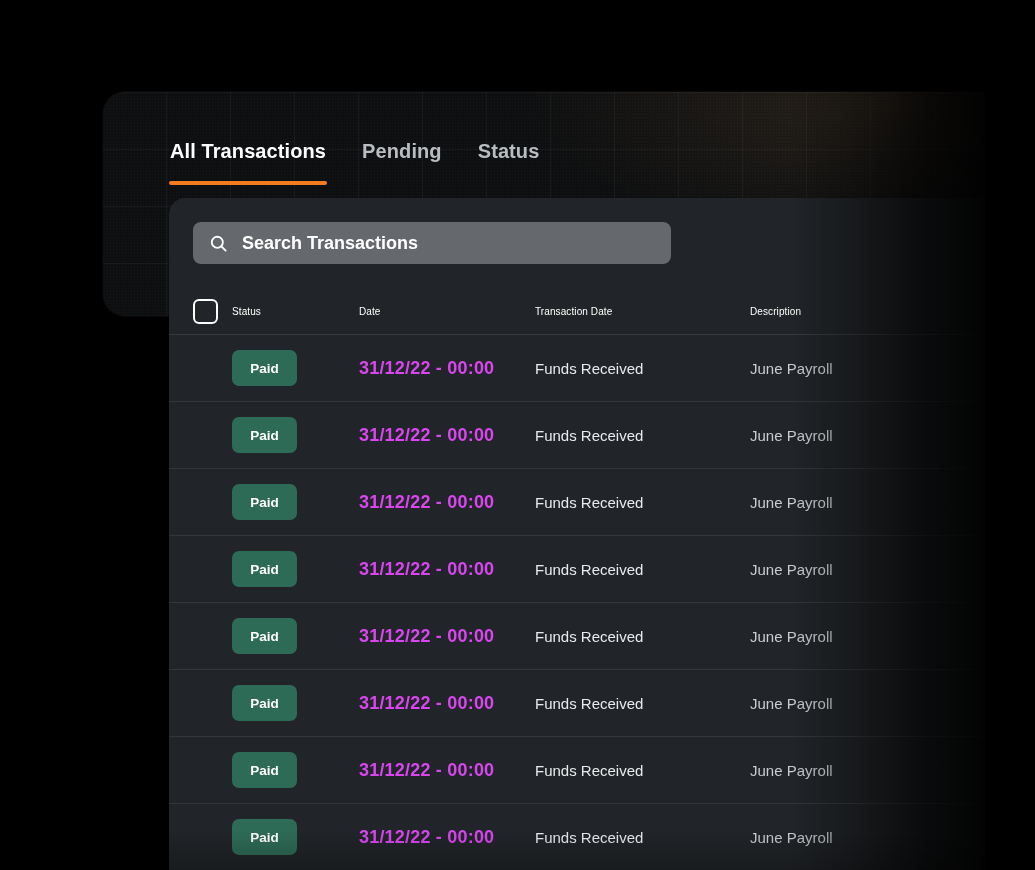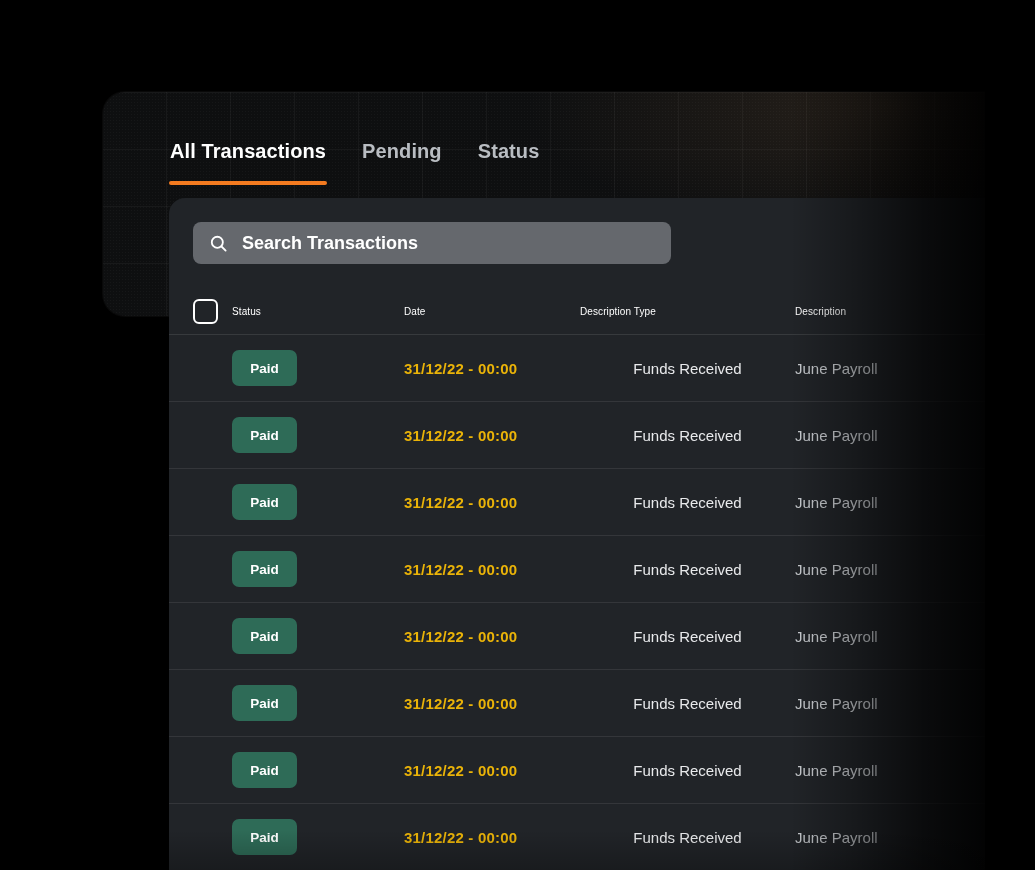--- a/index.html
+++ b/index.html
@@ -109,21 +109,21 @@
     padding:0 0 0 24px;
     border-bottom:1px solid rgba(255,255,255,0.085);
   }
   .row.header {
     height:47px;
     border-bottom:1px solid rgba(255,255,255,0.10);
   }
 
   .c-check { width:39px; flex:0 0 39px; display:flex; align-items:center; }
   .c-status { width:127px; flex:0 0 127px; }
-  .c-date { width:176px; flex:0 0 176px;margin-left:45px; }
+  .c-date { width:176px; flex:0 0 176px; }
   .c-type { width:215px; flex:0 0 215px; }
   .c-desc { width:235px; flex:0 0 235px; }
   .c-merch { flex:1 1 auto; white-space:nowrap; }
 
   .hcell {
     font-size:10px; font-weight:400; color:#ffffff;
     letter-spacing:.1px;
   }
 
   .checkbox {
@@ -137,24 +137,24 @@
   .badge {
     display:inline-flex; align-items:center; justify-content:center;
     min-width:65px; height:36px;
     padding:0 14px;
     background:#2E6B57;
     border-radius:7px;
     font-size:13.5px; font-weight:700; color:#ffffff;
   }
 
   .cell-date {
-    font-size:15px; font-weight:700; color:#eab308; letter-spacing:.2px;
+    font-size:18px; font-weight:700; color:#d946ef; letter-spacing:.2px;
   }
   .cell-type {
-    font-size:15px; font-weight:400; color:#e9eaec;text-align:center;
+    font-size:15px; font-weight:400; color:#e9eaec;
   }
   .cell-desc {
     font-size:15px; font-weight:400; color:#c9ccd0;
   }
   .cell-merch {
     font-size:15px; font-weight:400; color:#c9ccd0;
   }
 
   
   #right-fade {
@@ -217,21 +217,21 @@
     </div>
 
     <div id="table">
 
       <div class="row header">
         <div class="c-check">
           <div class="checkbox"></div>
         </div>
         <div class="c-status hcell">Status</div>
         <div class="c-date hcell">Date</div>
-        <div class="c-type hcell">Description Type</div>
+        <div class="c-type hcell">Transaction Date</div>
         <div class="c-desc hcell">Description</div>
         <div class="c-merch hcell">Merchant</div>
       </div>
 
       <div id="rows">
           <div class="row">
             <div class="c-check"></div>
             <div class="c-status"><span class="badge">Paid</span></div>
             <div class="c-date cell-date">31/12/22 - 00:00</div>
             <div class="c-type cell-type">Funds Received</div>

